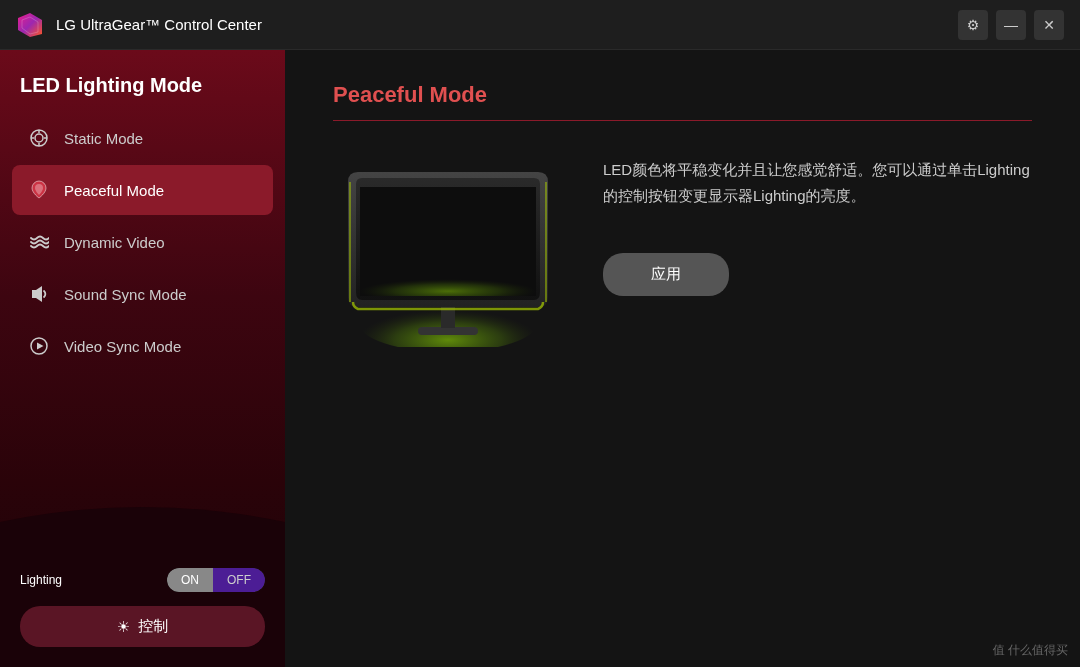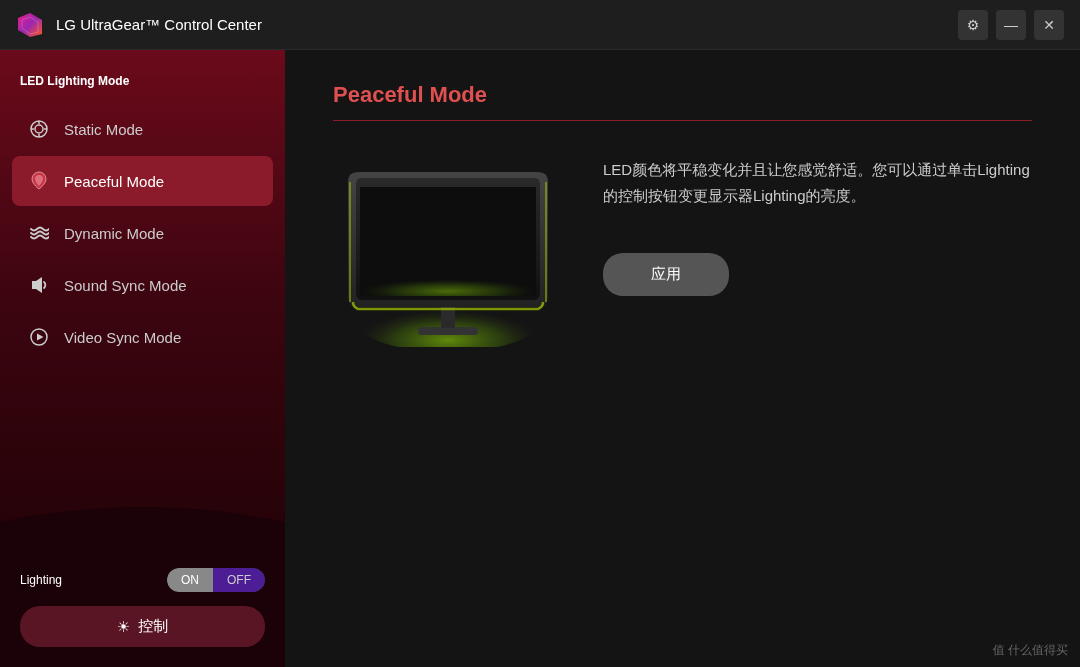--- a/index.html
+++ b/index.html
@@ -71,21 +71,21 @@
       background: linear-gradient(180deg, #6b0a1a 0%, #3d0510 40%, #2a0309 70%, #1a0208 100%);
       display: flex;
       flex-direction: column;
       flex-shrink: 0;
       position: relative;
       padding-bottom: 0;
     }
 
     .sidebar-section-label {
       color: #ffffff;
-      font-size: 12px;
+      font-size: 20px;
       font-weight: 600;
       padding: 24px 20px 16px 20px;
     }
 
     .sidebar-nav {
       flex: 1;
       padding: 0 12px;
     }
 
     .sidebar-item {
@@ -313,21 +313,21 @@
       </div>
 
       <div class="sidebar-item">
         <span class="sidebar-item-icon">
           <svg width="20" height="20" viewBox="0 0 20 20" fill="none">
             <path d="M2 6 Q5 9 8 6 Q11 3 14 6 Q17 9 20 6" stroke="#ccc" stroke-width="1.8" fill="none" stroke-linecap="round"></path>
             <path d="M2 10 Q5 13 8 10 Q11 7 14 10 Q17 13 20 10" stroke="#ccc" stroke-width="1.8" fill="none" stroke-linecap="round"></path>
             <path d="M2 14 Q5 17 8 14 Q11 11 14 14 Q17 17 20 14" stroke="#ccc" stroke-width="1.8" fill="none" stroke-linecap="round"></path>
           </svg>
         </span>
-        <span class="sidebar-item-label">Dynamic Mode</span>
+        <span class="sidebar-item-label">Dynamic Video</span>
       </div>
 
       <div class="sidebar-item">
         <span class="sidebar-item-icon">
           <svg width="20" height="20" viewBox="0 0 20 20" fill="none">
             <polygon points="3,6 3,14 7,14 13,18 13,2 7,6" fill="#ccc"></polygon>
             <path d="M15 7a4 4 0 010 6" stroke="#ccc" stroke-width="1.8" fill="none" stroke-linecap="round"></path>
           </svg>
         </span>
         <span class="sidebar-item-label">Sound Sync Mode</span>

